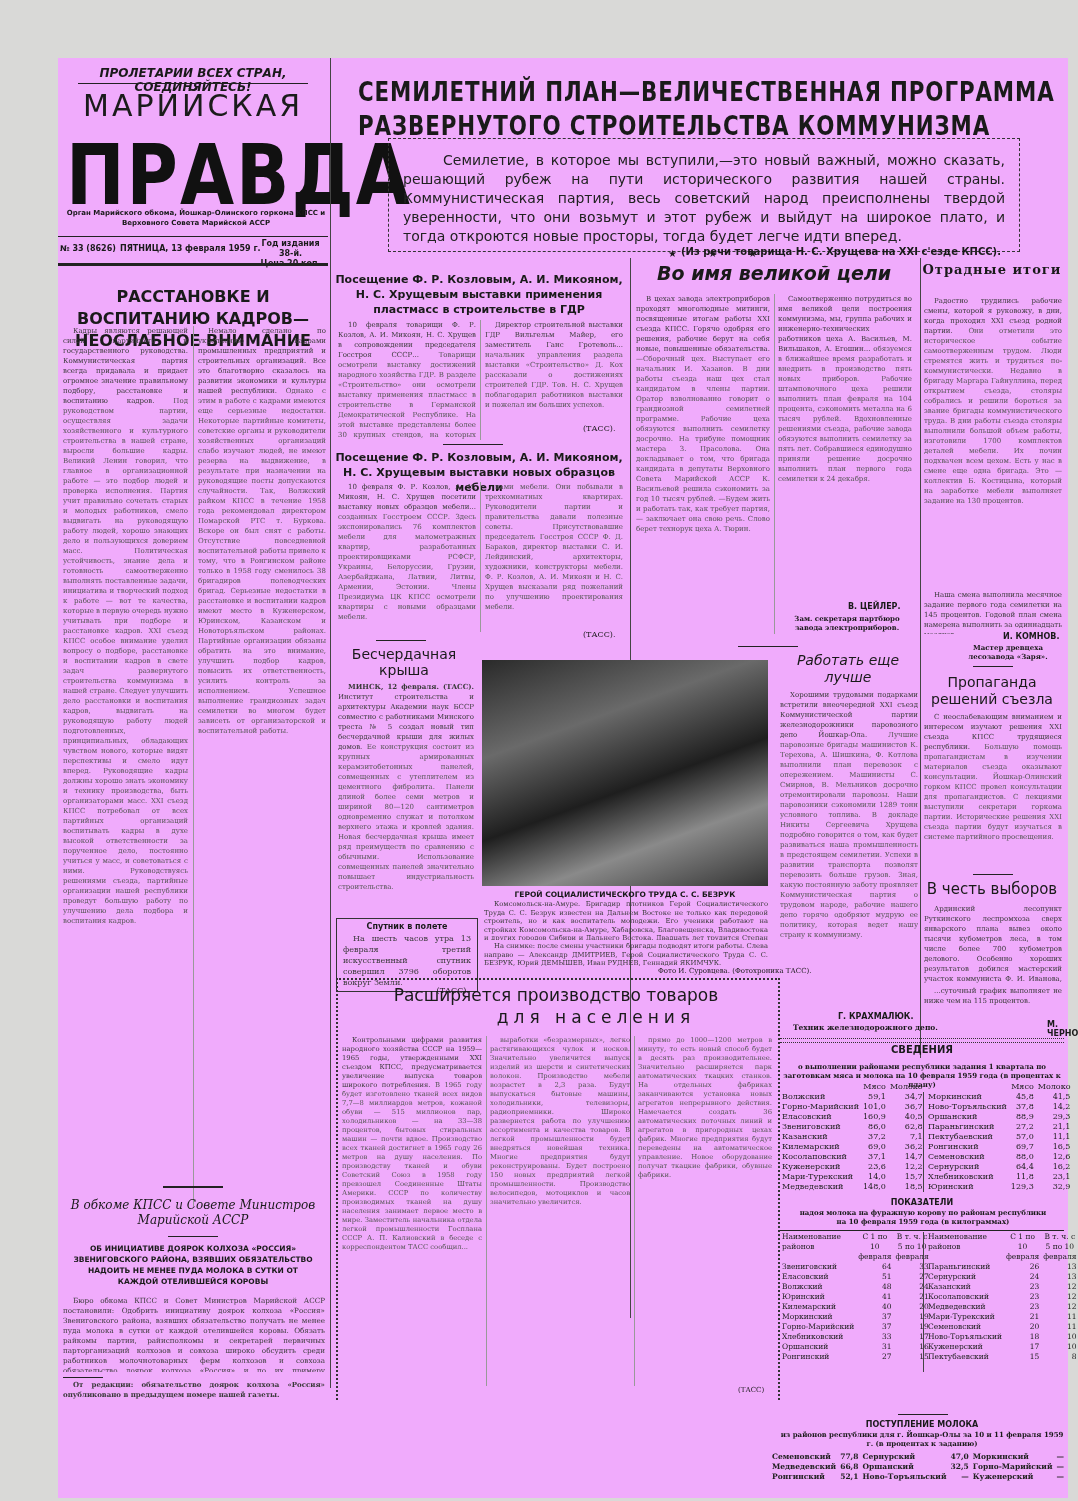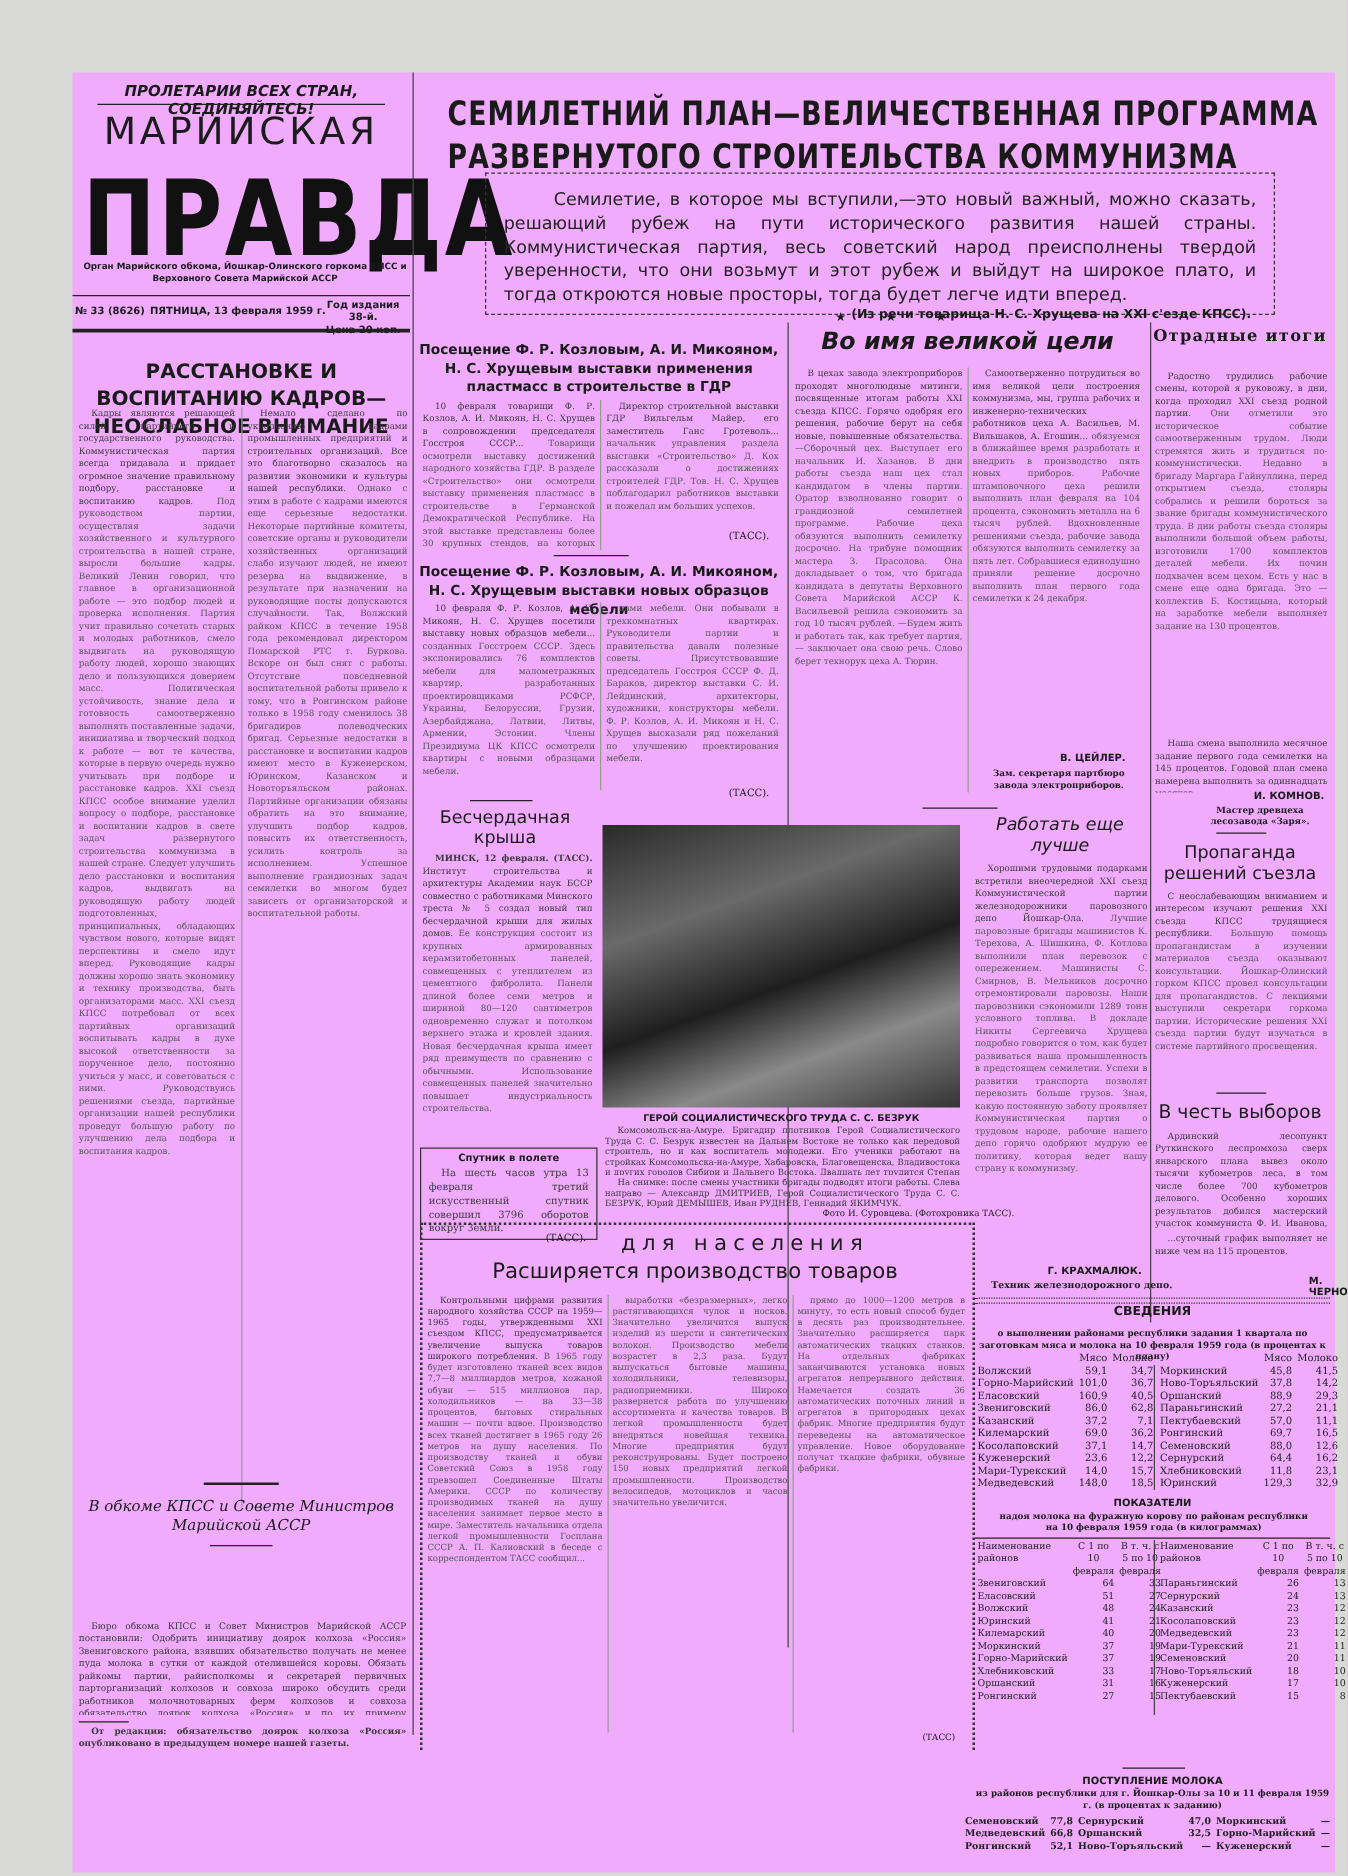--- a/index.html
+++ b/index.html
@@ -59,20 +59,21 @@
   </div>
   <div class="vr" style="left:135px;top:268px;height:880px;background:#999;"></div>
   <div class="abs txt" style="left:140px;top:268px;width:128px;height:880px;text-indent:10px;">
     <span>Немало сделано по укреплению кадрами промышленных предприятий и строительных организаций. Все это благотворно сказалось на развитии экономики и культуры нашей республики.</span>
     <span class="filler"> Однако с этим в работе с кадрами имеются еще серьезные недостатки. Некоторые партийные комитеты, советские органы и руководители хозяйственных организаций слабо изучают людей, не имеют резерва на выдвижение, в результате при назначении на руководящие посты допускаются случайности. Так, Волжский райком КПСС в течение 1958 года рекомендовал директором Помарской РТС т. Буркова. Вскоре он был снят с работы. Отсутствие повседневной воспитательной работы привело к тому, что в Ронгинском районе только в 1958 году сменилось 38 бригадиров полеводческих бригад. Серьезные недостатки в расстановке и воспитании кадров имеют место в Куженерском, Юринском, Казанском и Новоторъяльском районах. Партийные организации обязаны обратить на это внимание, улучшить подбор кадров, повысить их ответственность, усилить контроль за исполнением. Успешное выполнение грандиозных задач семилетки во многом будет зависеть от организаторской и воспитательной работы.</span>
   </div>
 
   <div class="hr" style="left:105px;top:1128px;width:60px;height:2px;"></div>
   <div class="abs center" style="left:0;top:1140px;width:270px;font-family:'DejaVu Serif',serif;font-style:italic;font-size:12px;line-height:15px;">В обкоме КПСС и Совете Министров Марийской АССР</div>
   <div class="hr" style="left:110px;top:1178px;width:50px;height:1px;"></div>
+  <div class="abs center" style="left:15px;top:1185px;width:240px;font-family:'DejaVu Sans',sans-serif;font-weight:bold;font-size:7.5px;line-height:11px;">ОБ ИНИЦИАТИВЕ ДОЯРОК КОЛХОЗА «РОССИЯ» ЗВЕНИГОВСКОГО РАЙОНА, ВЗЯВШИХ ОБЯЗАТЕЛЬСТВО НАДОИТЬ НЕ МЕНЕЕ ПУДА МОЛОКА В СУТКИ ОТ КАЖДОЙ ОТЕЛИВШЕЙСЯ КОРОВЫ</div>
   <div class="abs txt" style="left:5px;top:1238px;width:262px;height:76px;text-indent:10px;font-size:7.2px;">Бюро обкома КПСС и Совет Министров Марийской АССР постановили: Одобрить инициативу доярок колхоза «Россия» Звениговского района, взявших обязательство получать не менее пуда молока в сутки от каждой отелившейся коровы. Обязать райкомы партии, райисполкомы и секретарей первичных парторганизаций колхозов и совхоза широко обсудить среди работников молочнотоварных ферм колхозов и совхоза обязательство доярок колхоза «Россия» и по их примеру развернуть среди доярок социалистическое соревнование за получение одного пуда молока в день от коровы.</div>
   <div class="hr" style="left:5px;top:1319px;width:40px;height:1px;"></div>
   <div class="abs txt" style="left:5px;top:1322px;width:262px;height:22px;text-indent:10px;font-weight:bold;">От редакции: обязательство доярок колхоза «Россия» опубликовано в предыдущем номере нашей газеты.</div>
 
   <div class="abs cond center" style="left:276px;top:214px;width:290px;font-size:11px;line-height:15px;">Посещение Ф. Р. Козловым, А. И. Микояном, Н. С. Хрущевым выставки применения пластмасс в строительстве в ГДР</div>
   <div class="abs txt" style="left:280px;top:262px;width:138px;height:120px;text-indent:10px;">
     <span>10 февраля товарищи Ф. Р. Козлов, А. И. Микоян, Н. С. Хрущев в сопровождении председателя Госстроя СССР...</span>
     <span class="filler"> Товарищи осмотрели выставку достижений народного хозяйства ГДР. В разделе «Строительство» они осмотрели выставку применения пластмасс в строительстве в Германской Демократической Республике. На этой выставке представлены более 30 крупных стендов, на которых демонстрируются различные материалы из пластмасс, нашедшие широкое применение в строительстве ГДР.</span>
   </div>
   <div class="vr" style="left:422px;top:262px;height:120px;background:#999;"></div>
@@ -124,22 +125,22 @@
   <div class="abs center" style="left:722px;top:556px;width:134px;font-size:7px;line-height:9px;font-weight:bold;">Зам. секретаря партбюро завода электроприборов.</div>
 
   <div class="abs photo" style="left:424px;top:602px;width:286px;height:226px;"></div>
   <div class="abs center" style="left:424px;top:832px;width:286px;font-family:'DejaVu Sans',sans-serif;font-weight:bold;font-size:7.5px;">ГЕРОЙ СОЦИАЛИСТИЧЕСКОГО ТРУДА С. С. БЕЗРУК</div>
   <div class="abs txt" style="left:426px;top:842px;width:284px;height:40px;text-indent:10px;font-size:6.8px;line-height:8.5px;">Комсомольск-на-Амуре. Бригадир плотников Герой Социалистического Труда С. С. Безрук известен на Дальнем Востоке не только как передовой строитель, но и как воспитатель молодежи. Его ученики работают на стройках Комсомольска-на-Амуре, Хабаровска, Благовещенска, Владивостока и других городов Сибири и Дальнего Востока. Двадцать лет трудится Степан Сидорович в городе юности. За это время он обучил своей профессии десятки молодых людей.</div>
   <div class="abs txt" style="left:426px;top:884px;width:284px;height:26px;text-indent:10px;font-size:6.8px;line-height:8.5px;">На снимке: после смены участники бригады подводят итоги работы. Слева направо — Александр ДМИТРИЕВ, Герой Социалистического Труда С. С. БЕЗРУК, Юрий ДЕМЫШЕВ, Иван РУДНЕВ, Геннадий ЯКИМЧУК.</div>
   <div class="abs" style="left:600px;top:909px;font-size:7px;">Фото И. Суровцева. (Фотохроника ТАСС).</div>
 
   <div class="abs" style="left:278px;top:920px;width:440px;height:420px;border-left:2px dotted #333;border-right:2px dotted #333;border-top:2px dotted #333;"></div>
   <div class="abs center" style="left:280px;top:926px;width:436px;font-family:'DejaVu Sans',sans-serif;font-size:17px;line-height:22px;">
+    <div>Расширяется производство товаров</div>
     <div style="letter-spacing:5px;padding-left:80px;">для населения</div>
-    <div>Расширяется производство товаров</div>
   </div>
   <div class="abs txt" style="left:284px;top:978px;width:140px;height:360px;text-indent:10px;font-size:6.8px;line-height:9px;">
     <span>Контрольными цифрами развития народного хозяйства СССР на 1959—1965 годы, утвержденными XXI съездом КПСС, предусматривается увеличение выпуска товаров широкого потребления.</span>
     <span class="filler"> В 1965 году будет изготовлено тканей всех видов 7,7—8 миллиардов метров, кожаной обуви — 515 миллионов пар, холодильников — на 33—38 процентов, бытовых стиральных машин — почти вдвое. Производство всех тканей достигнет в 1965 году 26 метров на душу населения. По производству тканей и обуви Советский Союз в 1958 году превзошел Соединенные Штаты Америки. СССР по количеству производимых тканей на душу населения занимает первое место в мире. Заместитель начальника отдела легкой промышленности Госплана СССР А. П. Калиовский в беседе с корреспондентом ТАСС сообщил...</span>
   </div>
   <div class="vr" style="left:428px;top:978px;height:350px;background:#999;"></div>
   <div class="abs txt" style="left:432px;top:978px;width:140px;height:360px;text-indent:10px;font-size:6.8px;line-height:9px;">
     <span class="filler">выработки «безразмерных», легко растягивающихся чулок и носков. Значительно увеличится выпуск изделий из шерсти и синтетических волокон. Производство мебели возрастет в 2,3 раза. Будут выпускаться бытовые машины, холодильники, телевизоры, радиоприемники. Широко развернется работа по улучшению ассортимента и качества товаров. В легкой промышленности будет внедряться новейшая техника. Многие предприятия будут реконструированы. Будет построено 150 новых предприятий легкой промышленности. Производство велосипедов, мотоциклов и часов значительно увеличится.</span>
   </div>
   <div class="vr" style="left:576px;top:978px;height:350px;background:#999;"></div>

